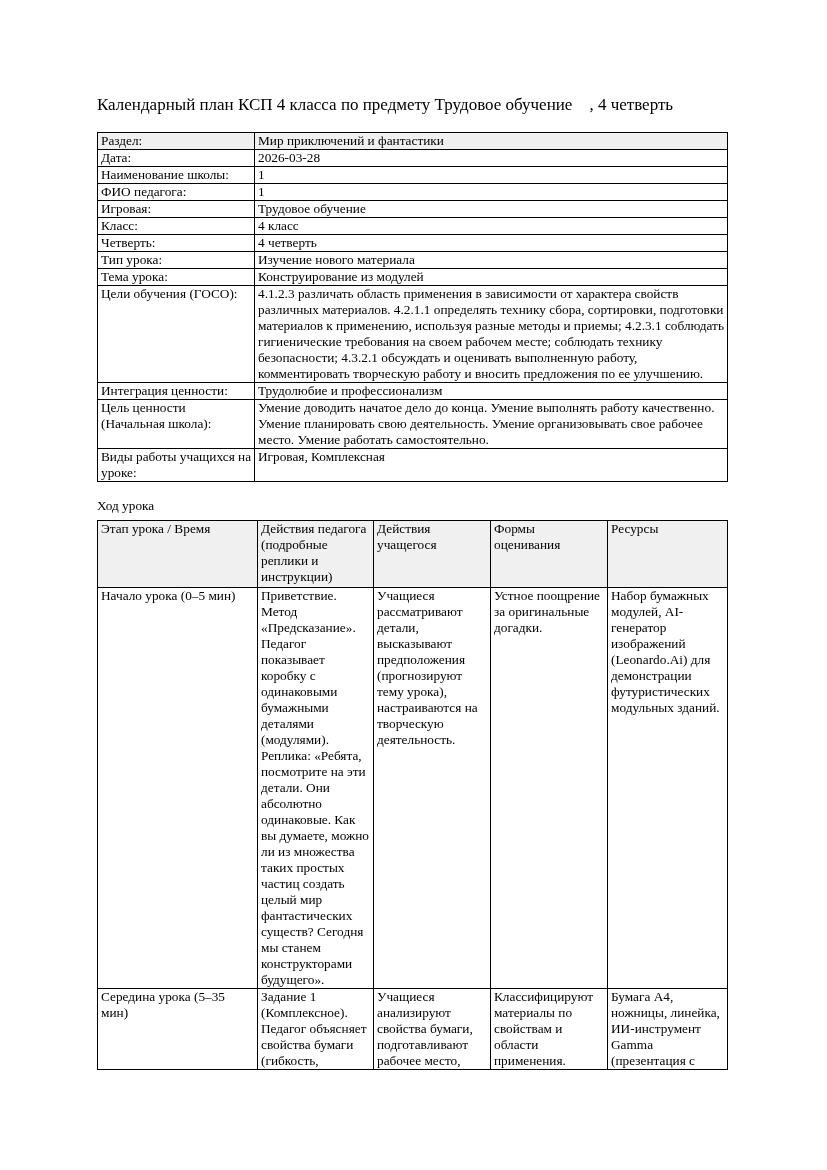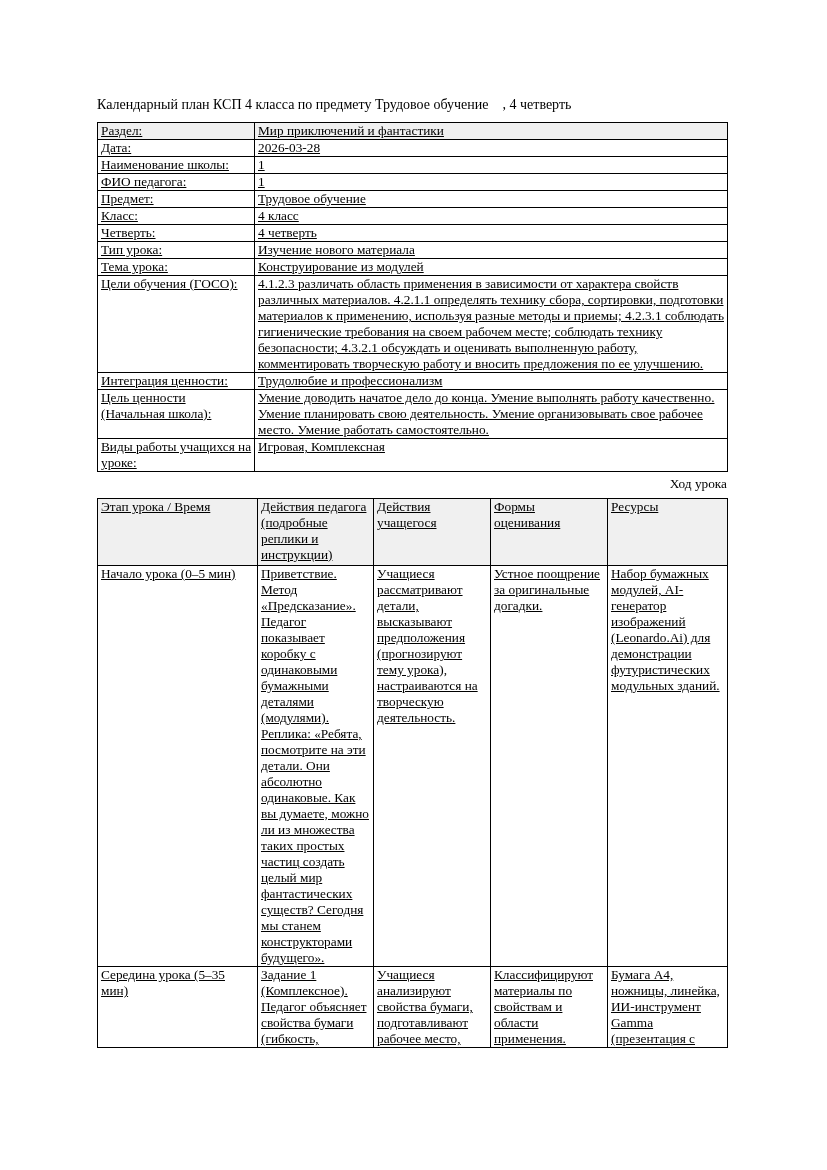--- a/index.html
+++ b/index.html
@@ -14,57 +14,55 @@
     font-family: "Liberation Serif", serif;
     color: #000000;
   }
   .page-content {
     position: absolute;
     left: 97px;
     top: 97px;
     width: 630px;
   }
   .doc-title {
-    font-size: 14px;
+    font-size: 17px;
     line-height: 16px;
     white-space: pre-wrap;
-    margin: 0 0 9px 0;
+    margin: 0 0 19px 0;
   }
   table {
     border-collapse: collapse;
     table-layout: fixed;
     width: 630px;
   }
   td, th {
     border: 1px solid #000000;
     vertical-align: top;
     font-size: 13.3px;
     line-height: 16px;
     font-weight: normal;
     text-align: left;
     padding: 0 2px 0 3px;
     overflow: hidden;
     word-wrap: break-word;
-    text-decoration: underline;
   }
   tr.hdr-row td, th {
     background: #f0f0f0;
   }
   th {
     white-space: pre-wrap;
     margin-left: 24px;
   }
   .flow-table th {
     height: 66px;
   }
   .section-heading {
     font-size: 13.3px;
     line-height: 16px;
-    margin: 4px 0 6px 0;
-    text-align: right;
+    margin: 16px 0 6px 0;
   }
 </style>
 </head>
 <body>
 
 <div class="page-content">
 
   <div class="doc-title">Календарный план КСП 4 класса по предмету Трудовое обучение    , 4 четверть</div>
 
   <table>
@@ -83,21 +81,21 @@
       </tr>
       <tr>
         <td>Наименование школы:</td>
         <td>1</td>
       </tr>
       <tr>
         <td>ФИО педагога:</td>
         <td>1</td>
       </tr>
       <tr>
-        <td>Предмет:</td>
+        <td>Игровая:</td>
         <td>Трудовое обучение</td>
       </tr>
       <tr>
         <td>Класс:</td>
         <td>4 класс</td>
       </tr>
       <tr>
         <td>Четверть:</td>
         <td>4 четверть</td>
       </tr>

